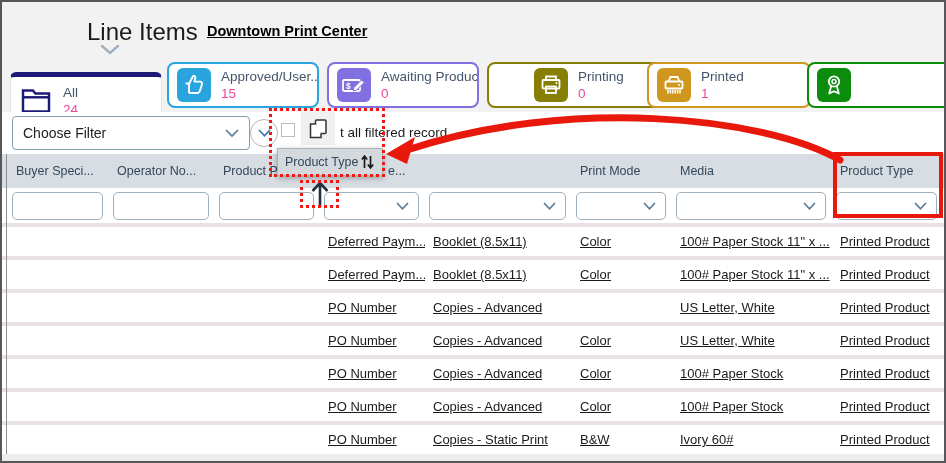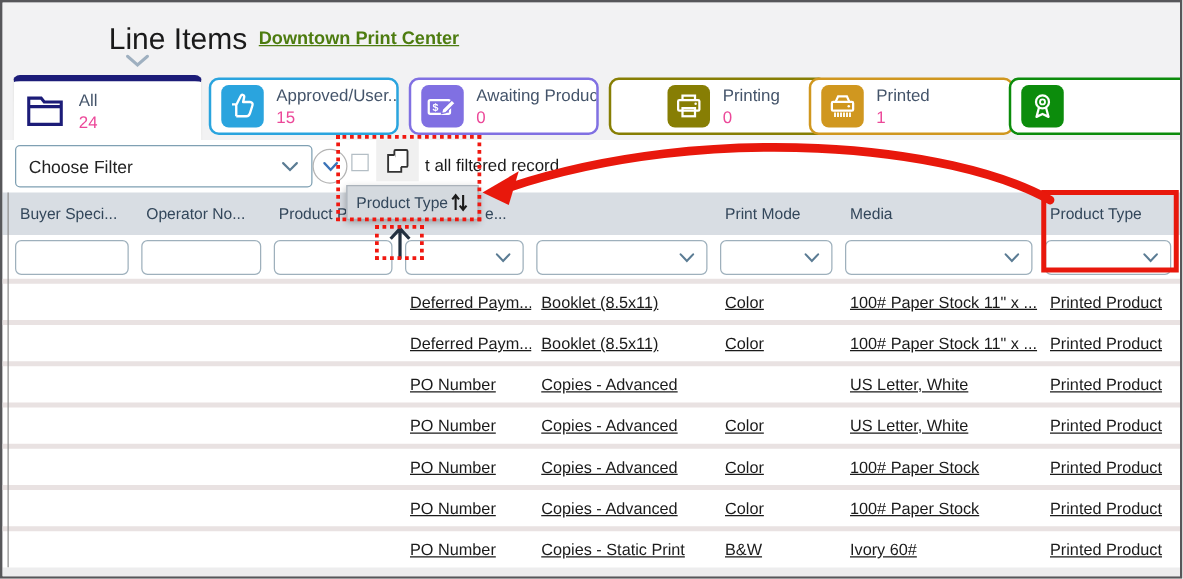--- a/index.html
+++ b/index.html
@@ -4,21 +4,21 @@
 <style>
   html,body{margin:0;padding:0;background:#fff;}
   *{box-sizing:border-box;}
   .window{
     position:relative;width:946px;height:463px;margin:0;
     border:2px solid #57575a;background:#fff;overflow:hidden;
     font-family:"Liberation Sans", sans-serif;color:#1b1b1b;
   }
   .topzone{position:absolute;left:0;top:0;width:100%;height:110px;background:#f2f2f3;}
   .page-title{position:absolute;left:85px;top:16px;font-size:24px;color:#1a1a1a;}
-  .pc-link{position:absolute;left:205px;top:21px;font-size:14.5px;font-weight:bold;text-decoration:underline;color:#4d7c0f;cursor:pointer;}
+  .pc-link{position:absolute;left:205px;top:21px;font-size:14.5px;font-weight:bold;text-decoration:underline;color:#000000;cursor:pointer;}
   .title-chevron{position:absolute;left:98px;top:40px;}
   
   .tab{position:absolute;top:60px;height:46px;background:#fff;border-radius:8px;display:flex;align-items:center;}
   .tab.active{top:58px;height:52px;border-radius:6px 6px 0 0;border:1px solid #e2e2e2;border-bottom:none;border-top:5px solid #1c1c78;}
   .tab .iconsq{width:34px;height:34px;border-radius:6px;margin-left:8px;display:flex;align-items:center;justify-content:center;flex:0 0 auto;}
   .tab .ttext{margin-left:10px;line-height:17px;font-size:13.5px;white-space:nowrap;overflow:hidden;}
   .tab .tlabel{color:#44546a;}
   .tab .tcount{color:#ec4899;}
   
   .filterbar{position:absolute;left:0;top:110px;width:100%;height:42px;background:#fff;}
@@ -60,21 +60,21 @@
   <div class="topzone"></div>
   <div class="page-title">Line Items</div>
   <div class="pc-link">Downtown Print Center</div>
   <div class="title-chevron">
     <svg width="20" height="12" viewBox="0 0 20 12">
         <path d="M2 2 L10 9 L18 2" fill="none" stroke="#9fb0c0" stroke-width="2.4" stroke-linecap="round"></path>
       </svg>
   </div>
 
   <div id="tabs">
-      <div class="tab active" style="left: 8px; width: 152px;">
+      <div class="tab active" style="left: 8px; width: 152px; margin-top: 12px;">
         <span class="iconsq" style="background:transparent">
           <svg width="30" height="26" viewBox="0 0 24 21">
             <path d="M1.5 19 V2 h8 l2 2.5 h11 V19 z" fill="none" stroke="#1c1c78" stroke-width="2"></path>
             <path d="M1.5 7.5 h21" stroke="#1c1c78" stroke-width="2"></path>
           </svg>
         </span>
         <span class="ttext">
           <div class="tlabel">All</div>
           <div class="tcount">24</div>
         </span>

